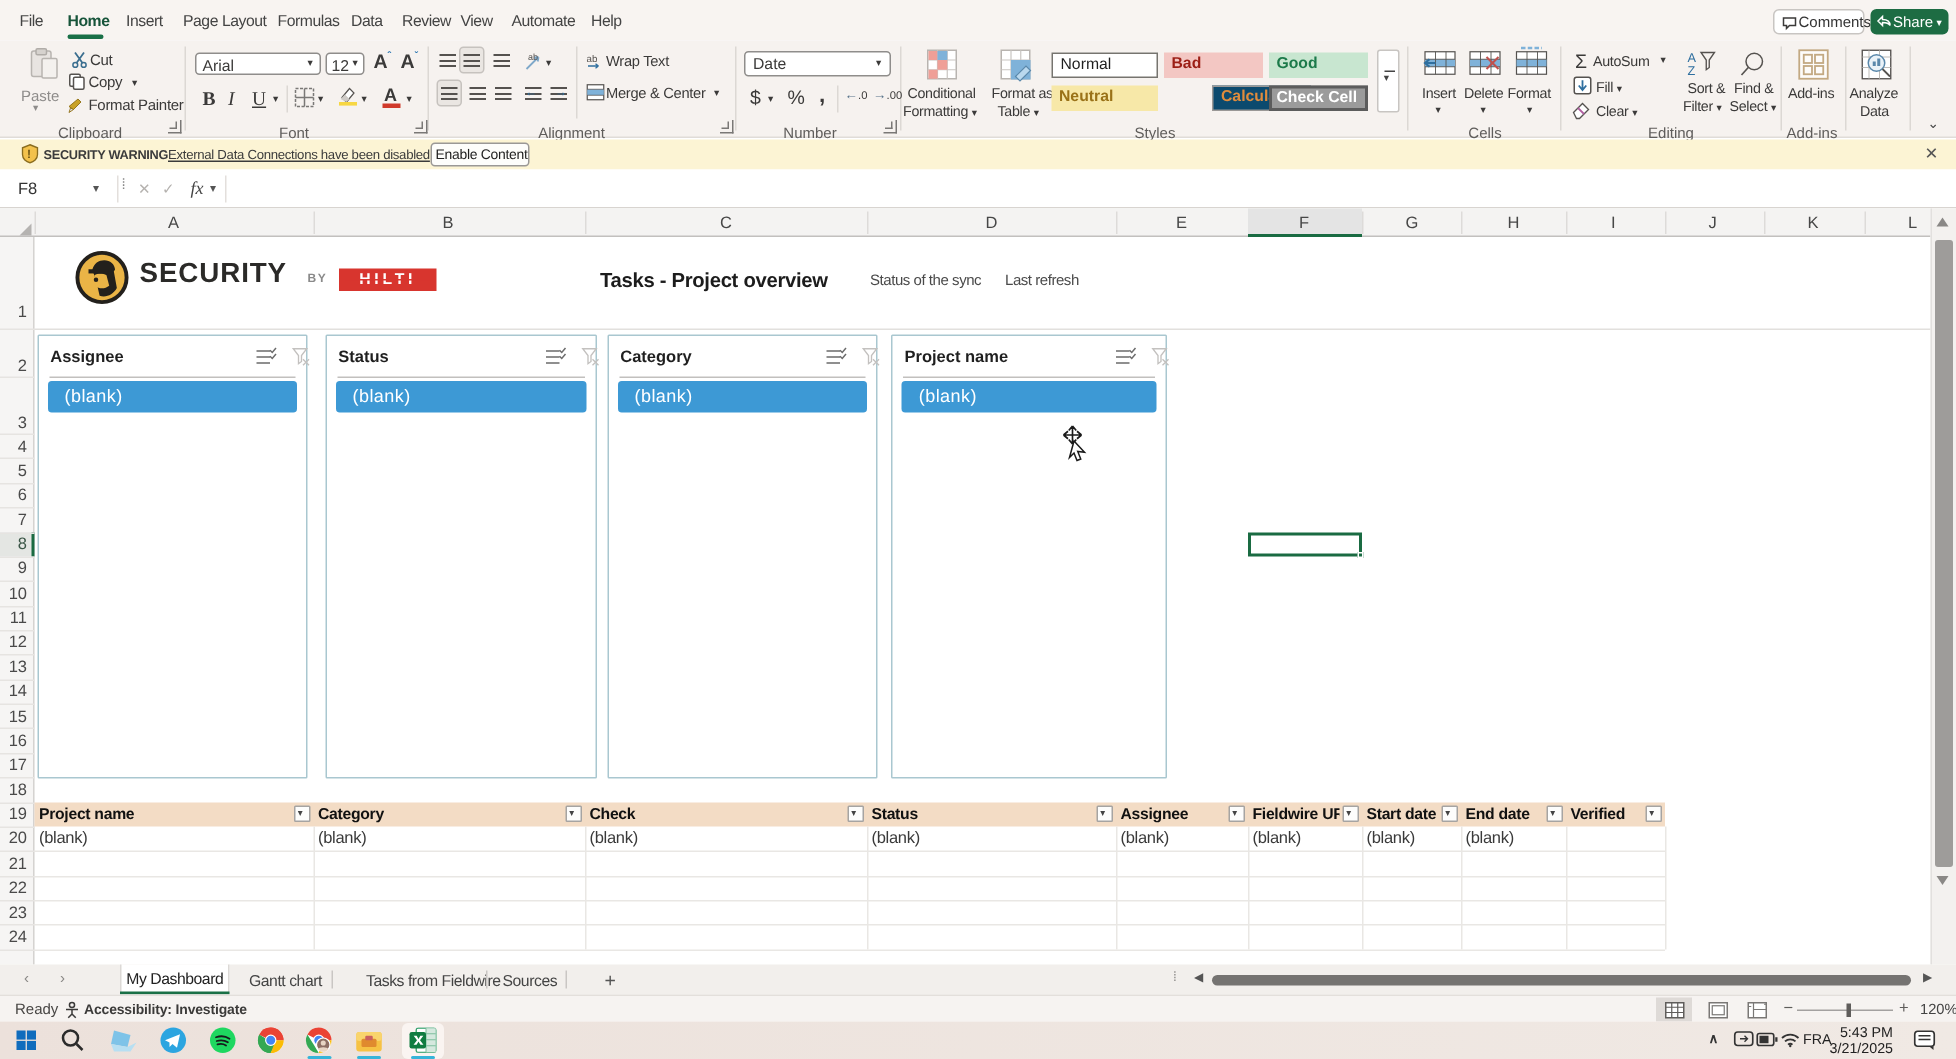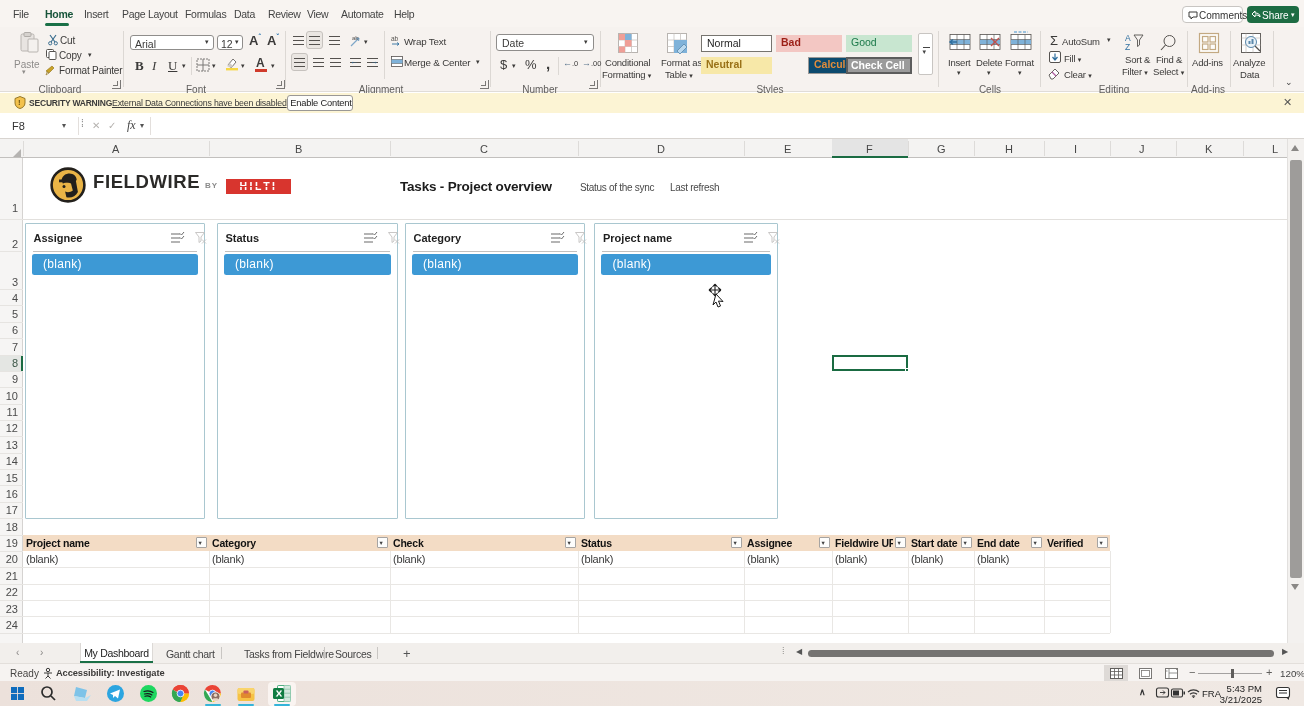--- a/index.html
+++ b/index.html
@@ -192,21 +192,21 @@
   <div class="tx" style="left:661px;top:30px;font-size:9.5px;letter-spacing:-0.2px;">Format as</div>
   <div class="tx" style="left:665px;top:42px;font-size:9.5px;letter-spacing:-0.2px;">Table <span style="font-size:7px;">▾</span></div>
 
   <div class="ab" style="left:701px;top:8px;width:71px;height:17px;background:#fff;border:1.6px solid #76746f;">
     <div class="tx" style="left:5px;top:1px;font-size:10.5px;color:#1f1f1f;">Normal</div>
   </div>
   <div class="ab" style="left:776px;top:8px;width:66px;height:17px;background:#f3c7c3;">
     <div class="tx" style="left:5px;top:1px;font-size:10.5px;color:#9c1f16;font-weight:bold;">Bad</div>
   </div>
   <div class="ab" style="left:846px;top:8px;width:66px;height:17px;background:#c8e6d0;">
-    <div class="tx" style="left:5px;top:1px;font-size:10.5px;color:#1c7a4a;font-weight:normal;">Good</div>
+    <div class="tx" style="left:5px;top:1px;font-size:10.5px;color:#1c7a4a;font-weight:bold;">Good</div>
   </div>
   <div class="ab" style="left:701px;top:29.5px;width:71px;height:17px;background:#f7e8a8;">
     <div class="tx" style="left:5px;top:1px;font-size:10.5px;color:#9a7218;font-weight:bold;">Neutral</div>
   </div>
   <div class="ab" style="left:776px;top:29.5px;width:66px;height:17px;background:#0c4a6e;border:1px solid #9a9896;margin-left:32px;">
     <div class="tx" style="left:5px;top:0.5px;font-size:10.5px;color:#e08c3c;font-weight:bold;">Calculation</div>
   </div>
   <div class="ab" style="left:846px;top:29.5px;width:66px;height:17px;background:#9b9b9b;border:2px solid #5c5c5c;">
     <div class="tx" style="left:3px;top:0px;font-size:10.5px;color:#fff;font-weight:bold;">Check Cell</div>
   </div>
@@ -400,21 +400,21 @@
 
   <div class="ab" style="left:23px;top:80px;width:1264px;height:1px;background:#e2e0dd;"></div>
 
   <svg width="36" height="36" style="left:50px;top:28px;" viewBox="0 0 36 36">
     <circle cx="18" cy="18" r="16.4" fill="#eab446" stroke="#23201c" stroke-width="2.6"></circle>
     <path d="M11.5 13c1-4.5 4.5-6.5 8-6.5 4 0 7 2.8 7.2 6.2l-0.8 1.3 2 11c-2.5 4.5-7 6.5-11.5 5.2l-2.4-10.7z" fill="#23201c"></path>
     <path d="M13 16.5c2-1.2 5.5-1.3 8 0l1.8 7c-2.8 2.2-6.5 2.2-9.3 0.3z" fill="#eab446"></path>
     <path d="M9 12.5h13.5v2.8H9z" fill="#23201c"></path>
     <circle cx="14" cy="19.5" r="1.5" fill="#23201c"></circle>
   </svg>
-  <div class="tx" style="left:93px;top:31.5px;font-size:18.5px;font-weight:bold;color:#2b2a28;letter-spacing:0.6px;">FIELDWIRE</div>
+  <div class="tx" style="left:93px;top:31.5px;font-size:18.5px;font-weight:bold;color:#2b2a28;letter-spacing:0.6px;">SECURITY</div>
   <div class="tx" style="left:205px;top:42px;font-size:8px;font-weight:bold;color:#8a8a8a;letter-spacing:1px;">BY</div>
   <div class="ab" style="left:225.8px;top:39.9px;width:65.4px;height:15.4px;background:#d8352e;">
     <div class="tx" style="left:0;top:1.5px;width:65.4px;text-align:center;font-size:10.5px;font-weight:bold;color:#fff;letter-spacing:2.5px;">HILTI</div>
     <div class="ab" style="left:4px;top:7.2px;width:57px;height:1px;background:#d8352e;"></div>
   </div>
   <div class="tx" style="left:400px;top:39.5px;font-size:13.5px;letter-spacing:-0.2px;font-weight:bold;color:#1c1c1c;">Tasks - Project overview</div>
   <div class="tx" style="left:580px;top:42.5px;font-size:10px;letter-spacing:-0.3px;color:#4a4a4a;">Status of the sync</div>
   <div class="tx" style="left:670px;top:42.5px;font-size:10px;letter-spacing:-0.3px;color:#4a4a4a;">Last refresh</div>
 
   <div class="slicer" style="left:24.5px;width:180px;">

